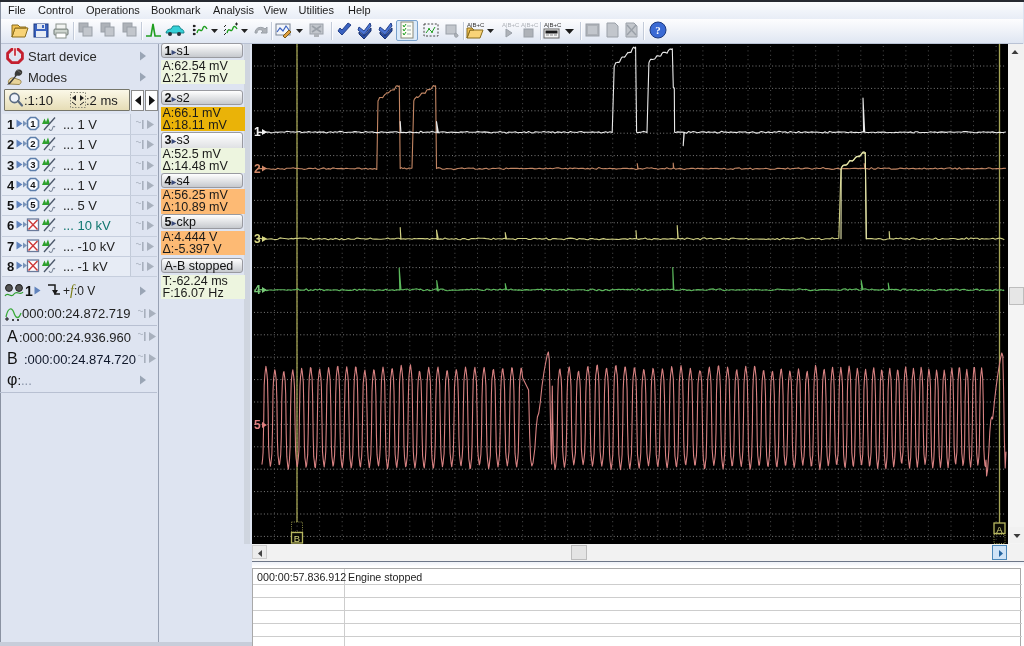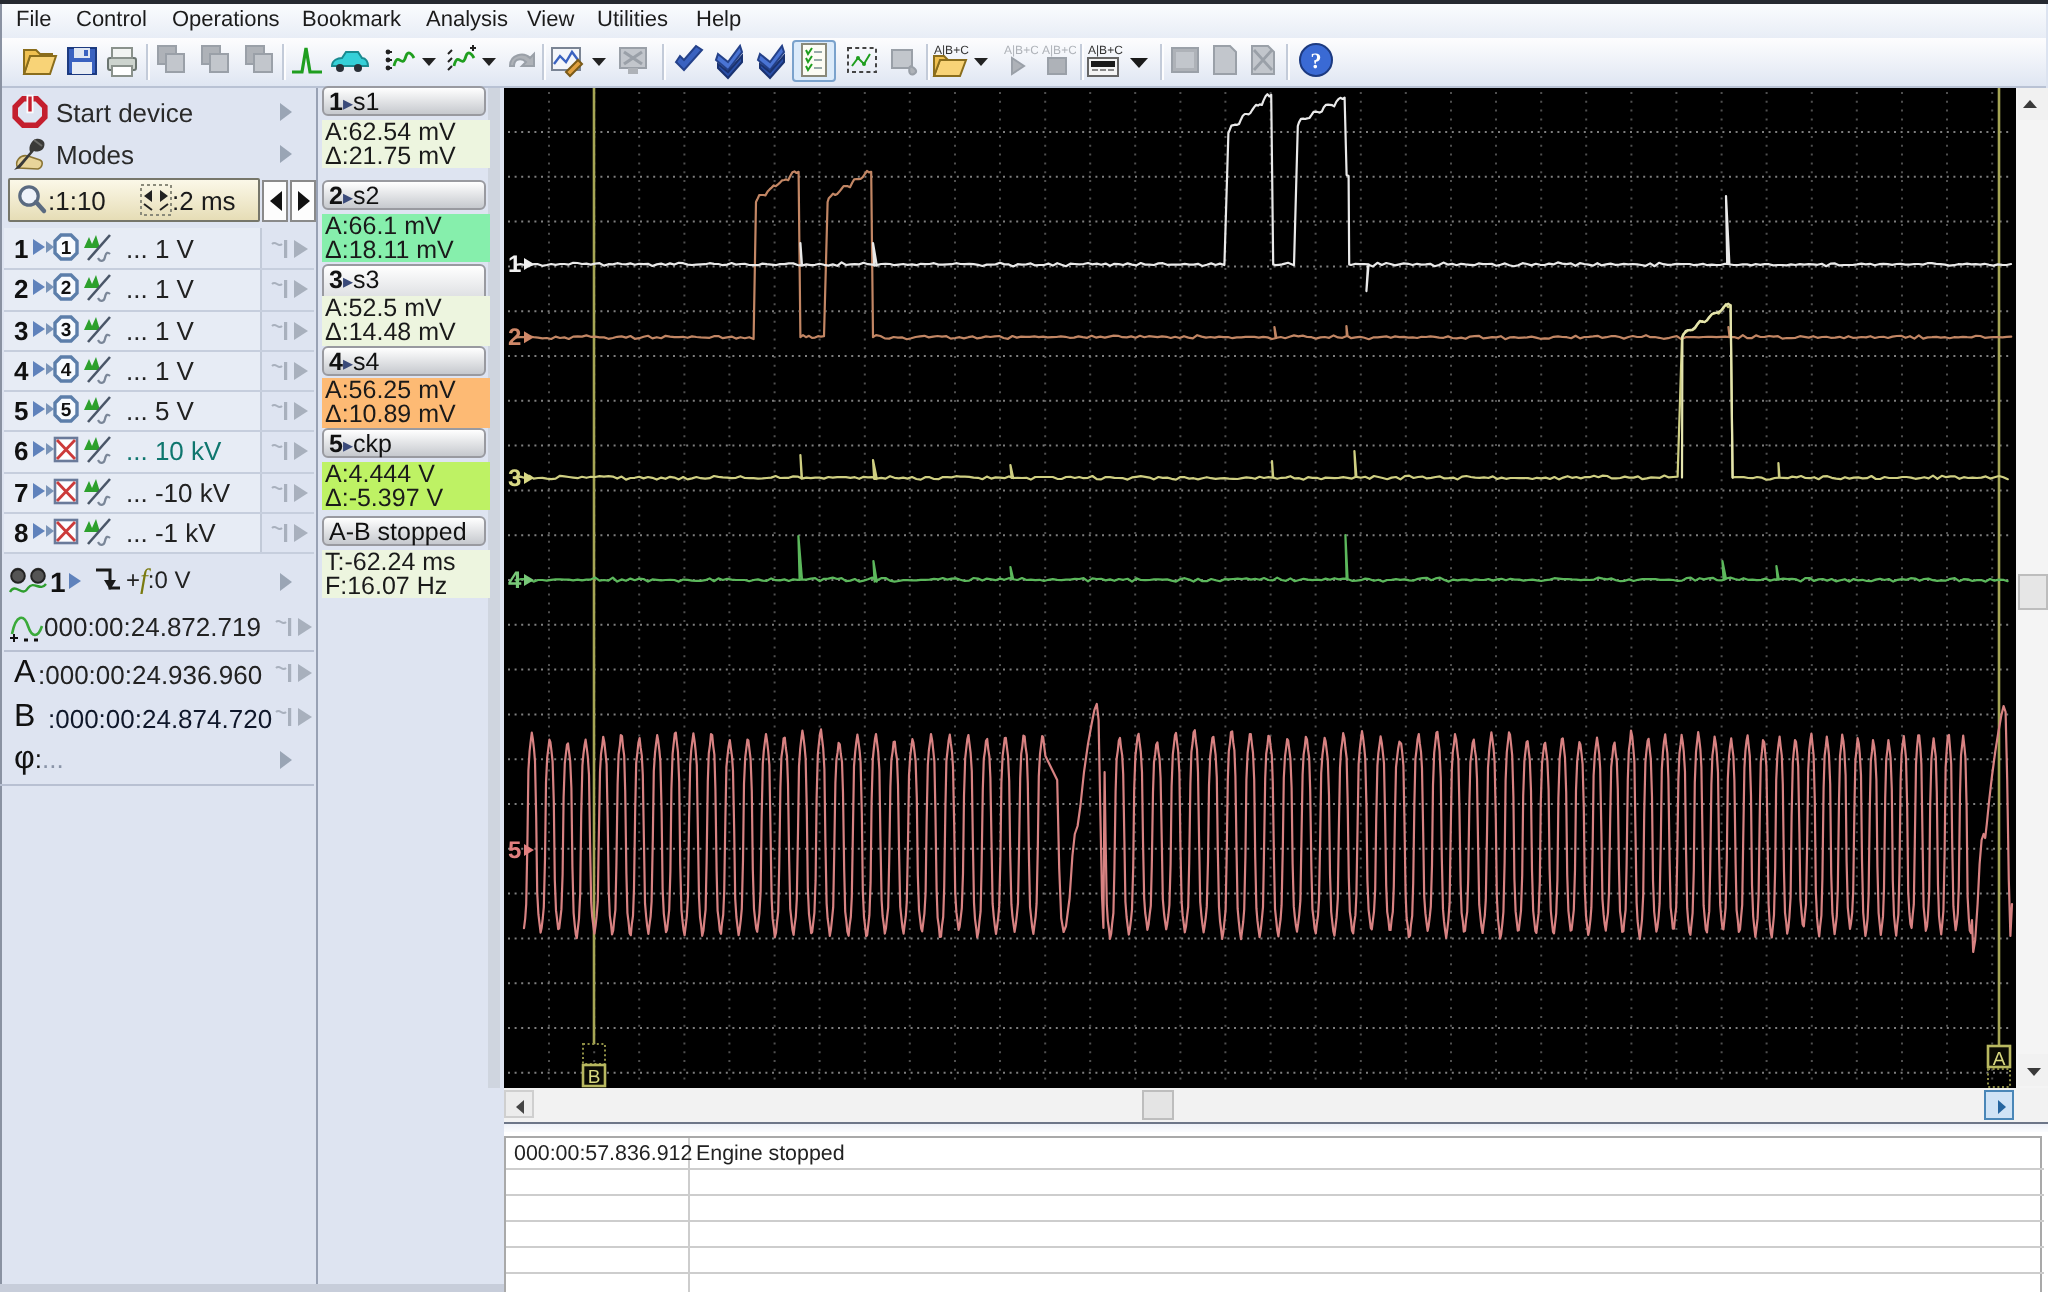--- a/index.html
+++ b/index.html
@@ -435,27 +435,27 @@
     <path d="M1 0.5 L7 5 L1 9.5 Z" fill="#9aa5b5"></path>
   </svg>
 <div class="abs" style="left:0px;top:391.5px;width:157px;height:1px;background:#b8c0d2"></div>
 <div class="abs" style="left:158px;top:44px;width:1px;height:602px;background:#98a1b4"></div>
 
 <div class="abs" style="left:159px;top:44px;width:93px;height:602px;background:#dee4f1"></div>
 <div class="abs" style="left:243.5px;top:44px;width:6px;height:500px;background:#cfd5df"></div>
 <div class="abs" style="left:160.5px;top:43px;width:82px;height:15px;background:linear-gradient(#ffffff,#c6c9ce);border:1px solid #999aa0;border-radius:3px;font-size:12.5px;line-height:15px;padding:0px 3px;color:#111"><span style="font-weight:bold">1</span><span style="color:#3a4a7a;font-size:10px">▸</span>s1</div>
 <div class="abs" style="left:160.5px;top:59.5px;width:84px;height:24px;background:#edf5df;font-size:12.5px;color:#1a1a1a;white-space:nowrap;padding-left:2px;line-height:12.4px">A:62.54 mV<br>Δ:21.75 mV</div>
 <div class="abs" style="left:160.5px;top:90px;width:82px;height:15px;background:linear-gradient(#ffffff,#c6c9ce);border:1px solid #999aa0;border-radius:3px;font-size:12.5px;line-height:15px;padding:0px 3px;color:#111"><span style="font-weight:bold">2</span><span style="color:#3a4a7a;font-size:10px">▸</span>s2</div>
-<div class="abs" style="left:160.5px;top:106.5px;width:84px;height:24.8px;background:#86efac;font-size:12.5px;color:#1a1a1a;white-space:nowrap;padding-left:2px;line-height:12.4px">A:66.1 mV<br>Δ:18.11 mV</div>
+<div class="abs" style="left:160.5px;top:106.5px;width:84px;height:24.8px;background:#eab308;font-size:12.5px;color:#1a1a1a;white-space:nowrap;padding-left:2px;line-height:12.4px">A:66.1 mV<br>Δ:18.11 mV</div>
 <div class="abs" style="left:160.5px;top:131.5px;width:82px;height:29px;background:linear-gradient(#ffffff,#c6c9ce);border:1px solid #999aa0;border-radius:3px;font-size:12.5px;line-height:15px;padding:0px 3px;color:#111"><span style="font-weight:bold">3</span><span style="color:#3a4a7a;font-size:10px">▸</span>s3</div>
 <div class="abs" style="left:160.5px;top:148.0px;width:84px;height:24.8px;background:#edf5df;font-size:12.5px;color:#1a1a1a;white-space:nowrap;padding-left:2px;line-height:12.4px">A:52.5 mV<br>Δ:14.48 mV</div>
 <div class="abs" style="left:160.5px;top:172.5px;width:82px;height:15px;background:linear-gradient(#ffffff,#c6c9ce);border:1px solid #999aa0;border-radius:3px;font-size:12.5px;line-height:15px;padding:0px 3px;color:#111"><span style="font-weight:bold">4</span><span style="color:#3a4a7a;font-size:10px">▸</span>s4</div>
 <div class="abs" style="left:160.5px;top:189.0px;width:84px;height:24.8px;background:#fdba74;font-size:12.5px;color:#1a1a1a;white-space:nowrap;padding-left:2px;line-height:12.4px">A:56.25 mV<br>Δ:10.89 mV</div>
 <div class="abs" style="left:160.5px;top:214px;width:82px;height:15px;background:linear-gradient(#ffffff,#c6c9ce);border:1px solid #999aa0;border-radius:3px;font-size:12.5px;line-height:15px;padding:0px 3px;color:#111"><span style="font-weight:bold">5</span><span style="color:#3a4a7a;font-size:10px">▸</span>ckp</div>
-<div class="abs" style="left:160.5px;top:230.5px;width:84px;height:24.8px;background:#bef264;font-size:12.5px;color:#1a1a1a;white-space:nowrap;padding-left:2px;line-height:12.4px">A:4.444 V<br>Δ:-5.397 V</div>
+<div class="abs" style="left:160.5px;top:230.5px;width:84px;height:24.8px;background:#fdba74;font-size:12.5px;color:#1a1a1a;white-space:nowrap;padding-left:2px;line-height:12.4px">A:4.444 V<br>Δ:-5.397 V</div>
 <div class="abs" style="left:160.5px;top:258px;width:82px;height:15px;background:linear-gradient(#ffffff,#c6c9ce);border:1px solid #999aa0;border-radius:3px;font-size:12.5px;line-height:15px;padding:0px 3px;color:#111">A-B stopped</div>
 <div class="abs" style="left:160.5px;top:274.5px;width:84px;height:24.8px;background:#edf5df;font-size:12.5px;color:#1a1a1a;white-space:nowrap;padding-left:2px;line-height:12.4px">T:-62.24 ms<br>F:16.07 Hz</div>
 <svg width="756" height="500" viewBox="0 0 756 500" xmlns="http://www.w3.org/2000/svg" style="position:absolute;left:252px;top:44px;background:#000">
 <line x1="22.5" y1="2" x2="22.5" y2="497" stroke="#4f4f4f" stroke-width="1" stroke-dasharray="1 3.4"></line>
     <line x1="45.1" y1="2" x2="45.1" y2="497" stroke="#4f4f4f" stroke-width="1" stroke-dasharray="1 3.4"></line>
     <line x1="67.6" y1="2" x2="67.6" y2="497" stroke="#4f4f4f" stroke-width="1" stroke-dasharray="1 3.4"></line>
     <line x1="90.2" y1="2" x2="90.2" y2="497" stroke="#4f4f4f" stroke-width="1" stroke-dasharray="1 3.4"></line>
     <line x1="112.7" y1="2" x2="112.7" y2="497" stroke="#4f4f4f" stroke-width="1" stroke-dasharray="1 3.4"></line>
     <line x1="135.3" y1="2" x2="135.3" y2="497" stroke="#4f4f4f" stroke-width="1" stroke-dasharray="1 3.4"></line>
     <line x1="157.8" y1="2" x2="157.8" y2="497" stroke="#4f4f4f" stroke-width="1" stroke-dasharray="1 3.4"></line>

